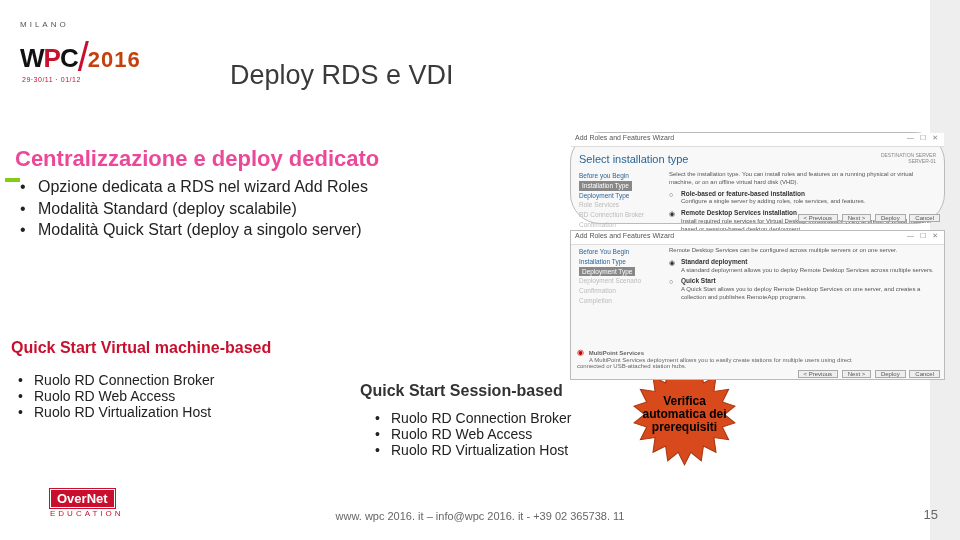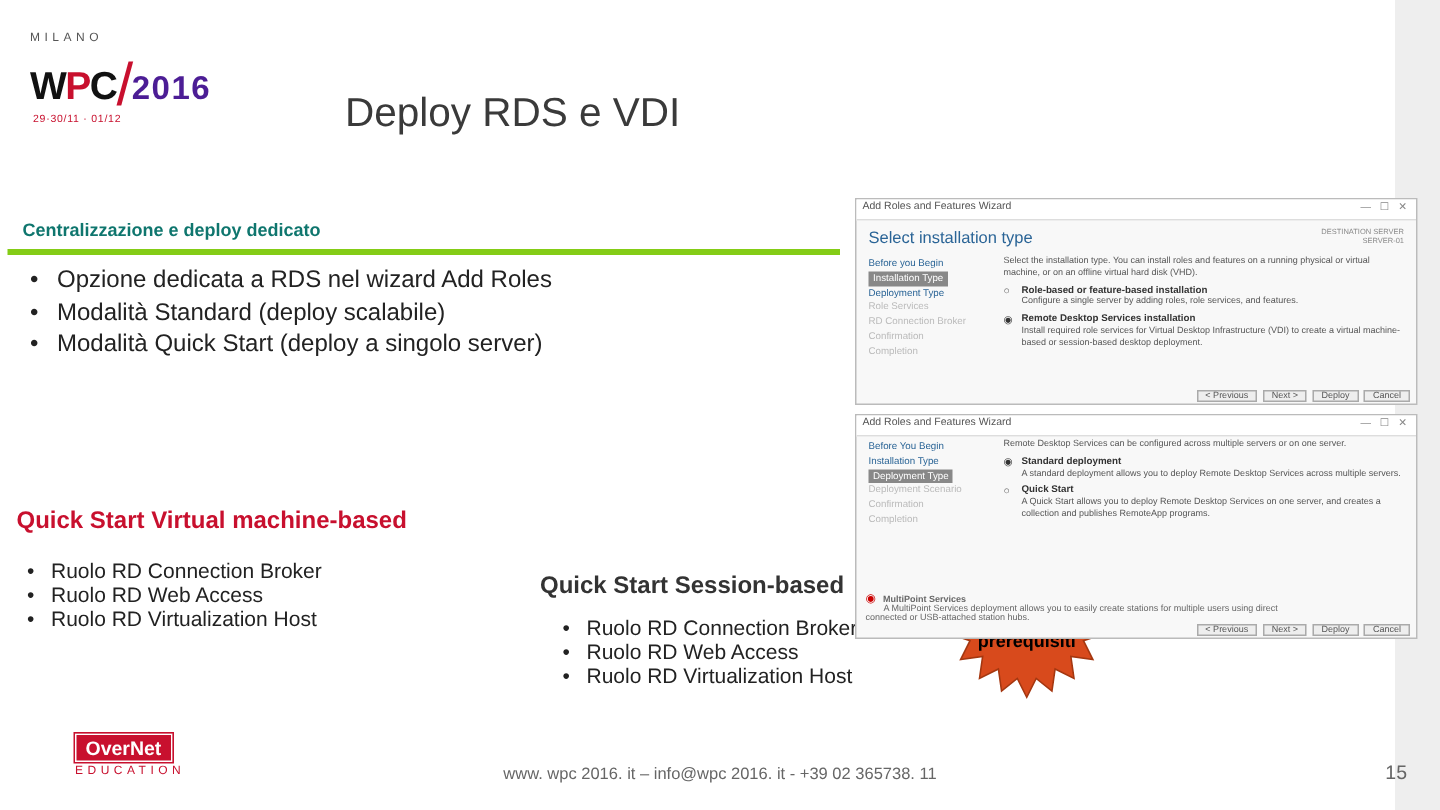--- a/index.html
+++ b/index.html
@@ -16,31 +16,31 @@
   
   .header { position: absolute; top: 20px; left: 20px; right: 20px; height: 80px; }
   .logo-box {
     position: absolute; top: 0; left: 0; width: 170px; height: 60px;
     font-size: 10px;
   }
   .logo-top { color:#555; font-size:8px; letter-spacing:3px; margin-bottom:2px;}
   .logo-wpc { font-weight: 900; font-size: 26px; color:#111; letter-spacing:-1px;}
   .logo-wpc .red { color:#c8102e; }
   .logo-wpc .slash { color:#c8102e; font-size:40px; font-weight:300; position:relative; top:4px;}
-  .logo-year { color:#4c1d95; font-size:22px; font-weight:600; letter-spacing:1px;}
+  .logo-year { color:#c2410c; font-size:22px; font-weight:600; letter-spacing:1px;}
   .logo-dates { color:#c8102e; font-size:7px; letter-spacing:0.5px; margin-left:2px;}
   .slide-title {
     position: absolute; left: 210px; top: 40px;
     font-size: 27px; font-weight: 400; color: #3a3a3a;
   }
   
   .red-heading {
     position: absolute; top: 140px; left: 5px; width: 555px;
     padding: 6px 10px; background: #fff;
-    font-size: 12px; font-weight: 700; color: #0f766e;
+    font-size: 22px; font-weight: 700; color: #ec4899;
     border-bottom:4px solid #84cc16;
   }
   
   .main-bullets {
     position: absolute; top: 176px; left: 20px; width: 540px;
     background:#fff;
     font-size: 16px; line-height: 1.35;
   }
   .main-bullets li { list-style: none; padding-left: 18px; position: relative; }
   .main-bullets li::before { content:"•"; position:absolute; left:0; top:0; }
@@ -77,21 +77,21 @@
     line-height:1.1;
   }
   
   .screenshots {
     position:absolute; top:132px; left:570px; width:375px;
   }
   .wizard {
     border:1px solid #bbb; background:#f8f8f8; margin-bottom:6px;
     font-size:7px; color:#555; position:relative;
   }
-  .wizard1 { height:138px; }
+  .wizard1 { height:92px;border-radius:30px; }
   .wizard2 { height:150px; }
   .wizard-titlebar { height:14px; background:#fff; border-bottom:1px solid #ddd; padding:1px 4px;}
   .wizard-titlebar-icons { float:right; letter-spacing:2px; color:#888;}
   .wizard-header {
     font-size:11px; color:#2a6496; padding:6px 8px 4px 8px; font-weight:400;
     display:flex; justify-content:space-between; align-items:flex-start;
   }
   .wizard-dest { text-align:right; font-size:5px; color:#888; line-height:1.1;}
   .wizard-body { display:flex; }
   .wizard-side {

